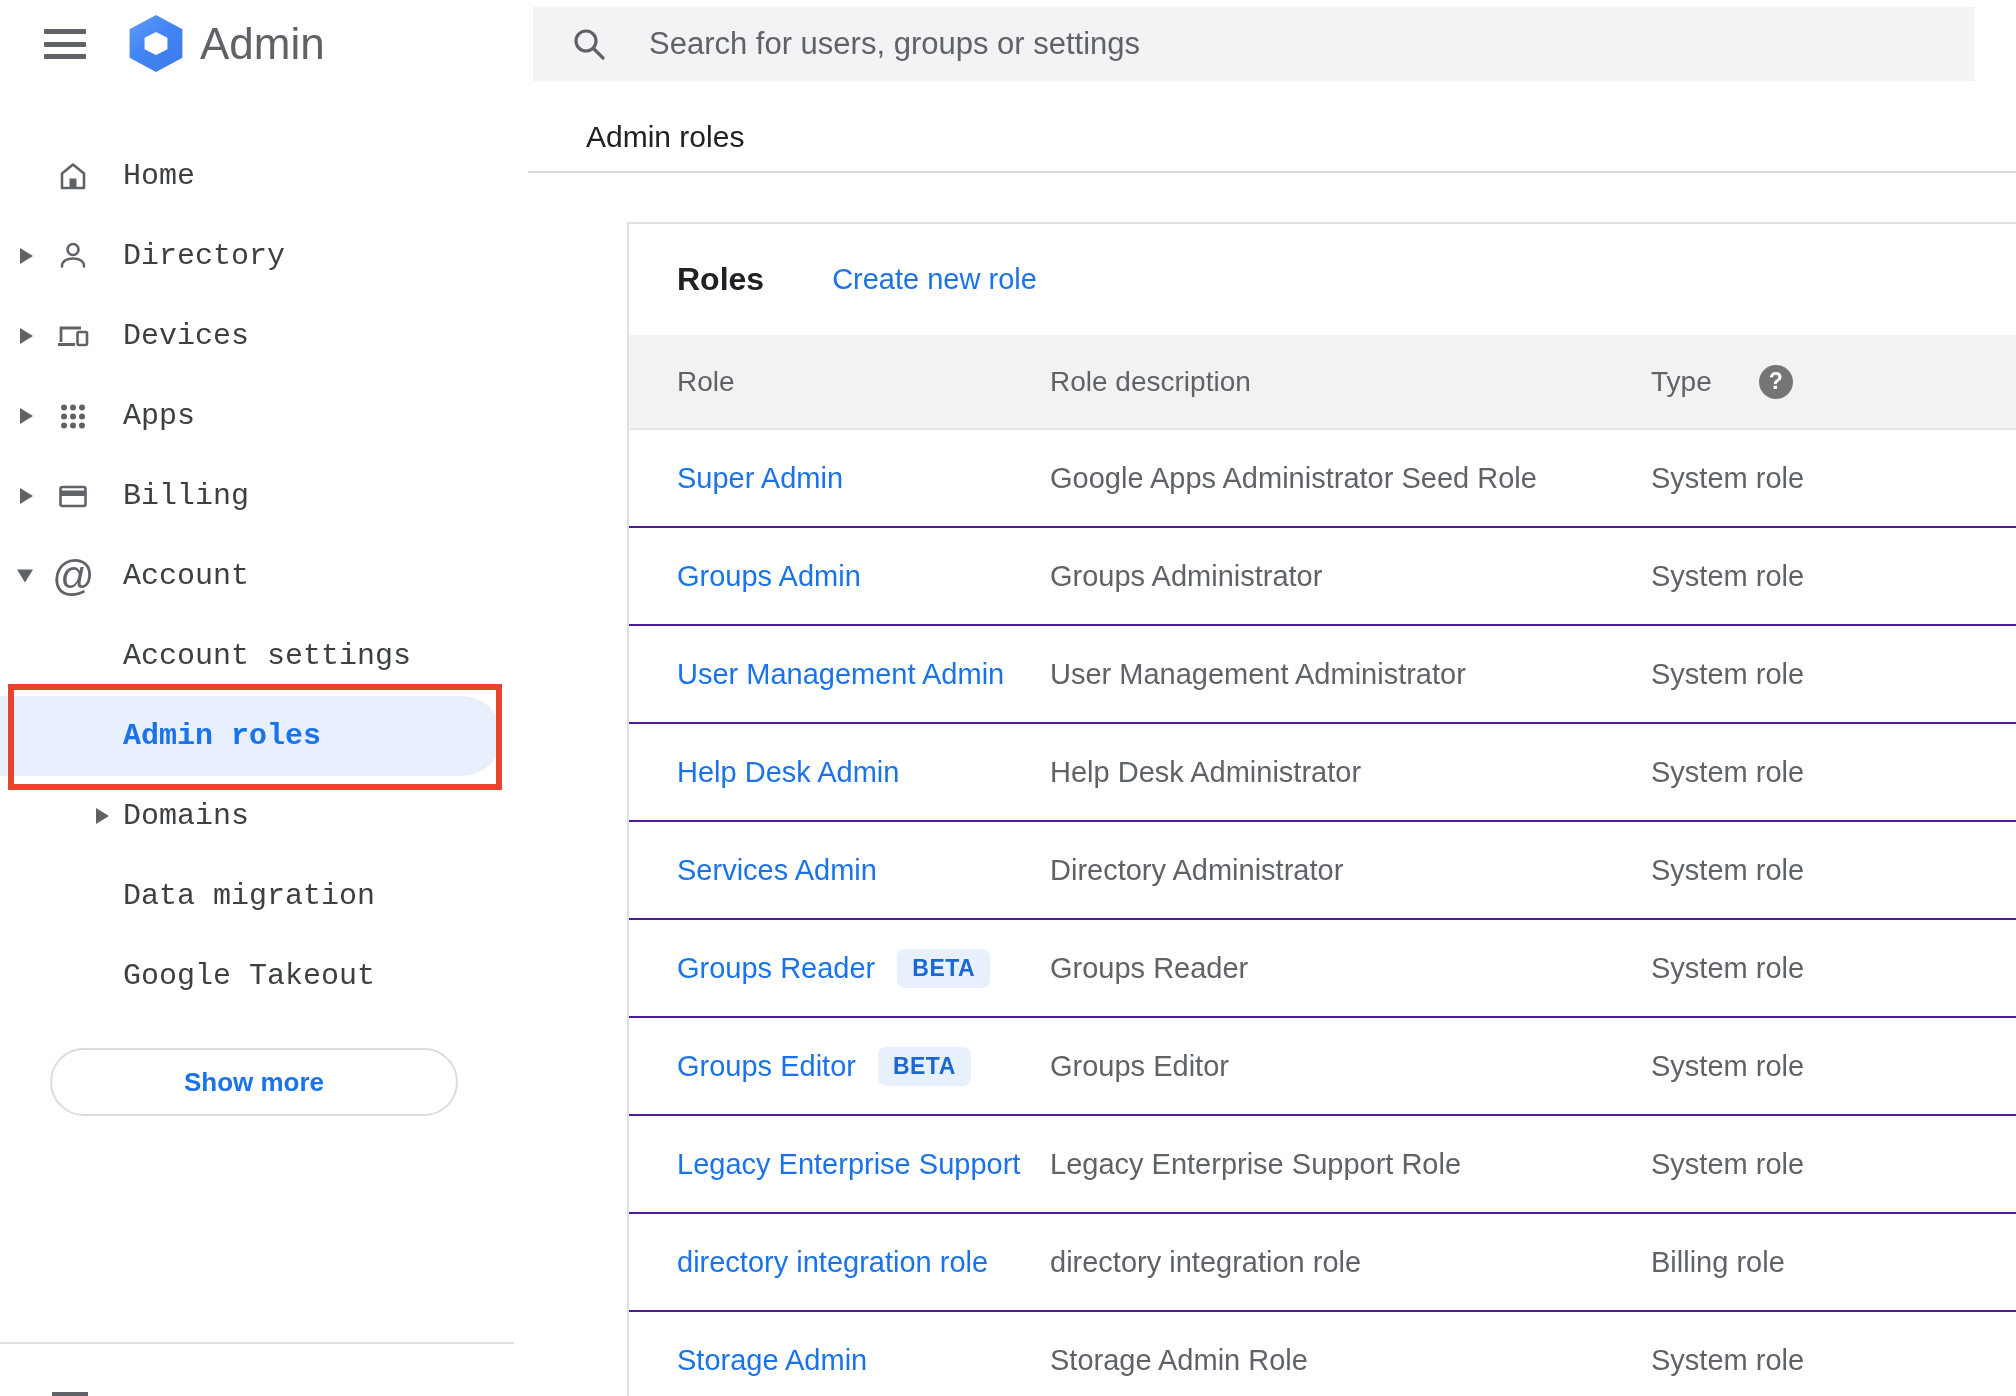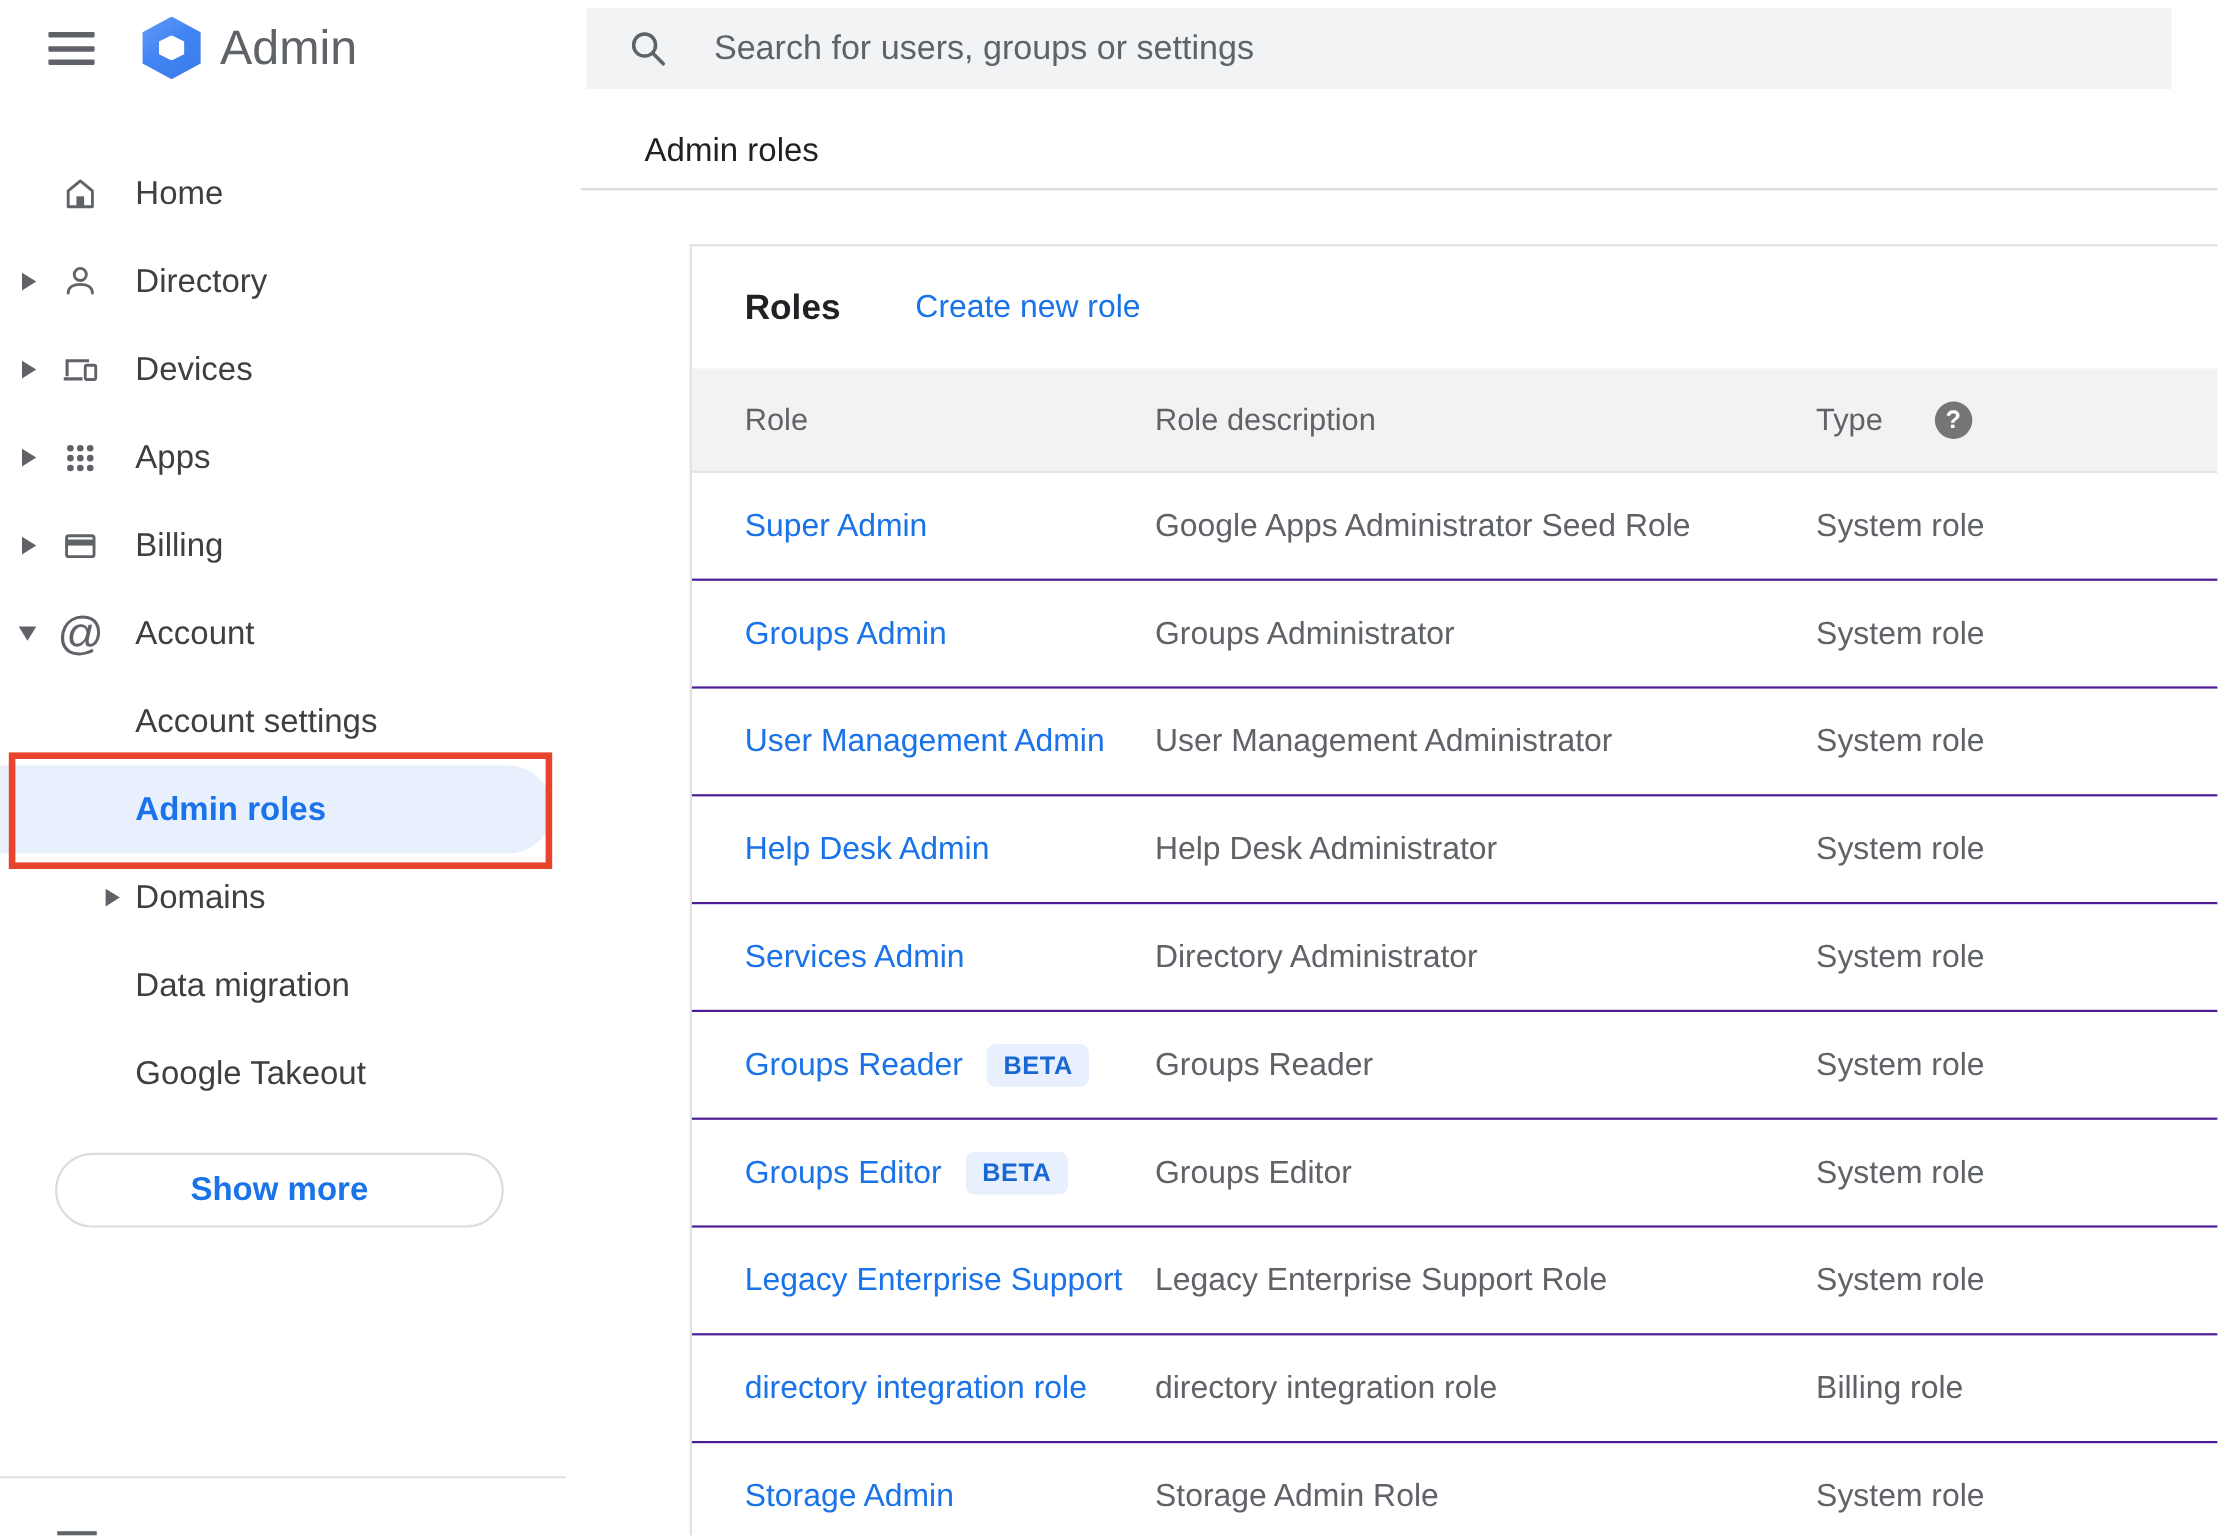--- a/index.html
+++ b/index.html
@@ -27,40 +27,40 @@
     font-size:31px; color:#3c4043; width:1200px; font-family:"Liberation Sans",sans-serif; }
   .searchbar input::placeholder { color:#5f6368; opacity:1; }
 
   
   .breadcrumb { position:absolute; left:586px; top:120px; font-size:30px; color:#202124; }
   .crumb-divider { position:absolute; left:528px; top:171px; width:1488px; height:2px; background:#dadce0; }
 
   
   .sidebar { position:absolute; left:0; top:136px; width:520px; }
   .side-item { position:relative; height:80px; width:502px; display:flex; align-items:center; cursor:pointer; }
-  .side-item .label { position:absolute; left:123px; font-size:30px; color:#3c4043; white-space:nowrap; }
+  .side-item .label { position:absolute; left:123px; font-size:30px; color:#3c4043; white-space:nowrap;font-family:Liberation Mono, monospace; }
   .side-item .item-icon { position:absolute; left:55px; width:36px; height:36px; }
   .side-item .at-glyph { position:absolute; left:52px; top:50%; transform:translateY(-50%);
     font-size:42px; color:#5f6368; }
   .tri-right { position:absolute; left:20px; top:50%; transform:translateY(-50%);
     width:0; height:0; border-left:13px solid #5f6368; border-top:8px solid transparent;
     border-bottom:8px solid transparent; }
   .tri-down { position:absolute; left:17px; top:50%; transform:translateY(-50%);
     width:0; height:0; border-top:13px solid #5f6368; border-left:8px solid transparent;
     border-right:8px solid transparent; }
   .tri-sub { left:96px !important; }
   .side-item.active { background:#e8f0fe; border-radius:0 48px 48px 0; }
   .side-item.active .label { color:#1a73e8; font-weight:bold; }
 
   .red-annotation { position:absolute; left:8px; top:684px; width:494px; height:106px;
     border:6px solid #e8432c; pointer-events:none; }
 
   .show-more { position:absolute; left:50px; top:1048px; width:408px; height:68px;
     border:2px solid #dadce0; border-radius:36px; background:#fff; display:flex;
-    align-items:center; justify-content:center; font-size:30px; color:#1a73e8;
+    align-items:center; justify-content:center; font-size:26px; color:#1a73e8;
     font-weight:bold; cursor:pointer; font-family:"Liberation Sans",sans-serif; }
 
   .sidebar-bottom-divider { position:absolute; left:0; top:1342px; width:514px; height:2px; background:#e0e0e0; }
   .bottom-partial-icon { position:absolute; left:52px; top:1392px; width:36px; height:4px; background:#5f6368; }
 
   
   .card { position:absolute; left:627px; top:222px; width:1389px; height:1174px;
     border-left:2px solid #e0e0e0; border-top:2px solid #e0e0e0; background:#fff; }
   .card-header { height:111px; display:flex; align-items:center; }
   .card-title { margin-left:48px; font-size:32px; font-weight:bold; color:#202124; }

